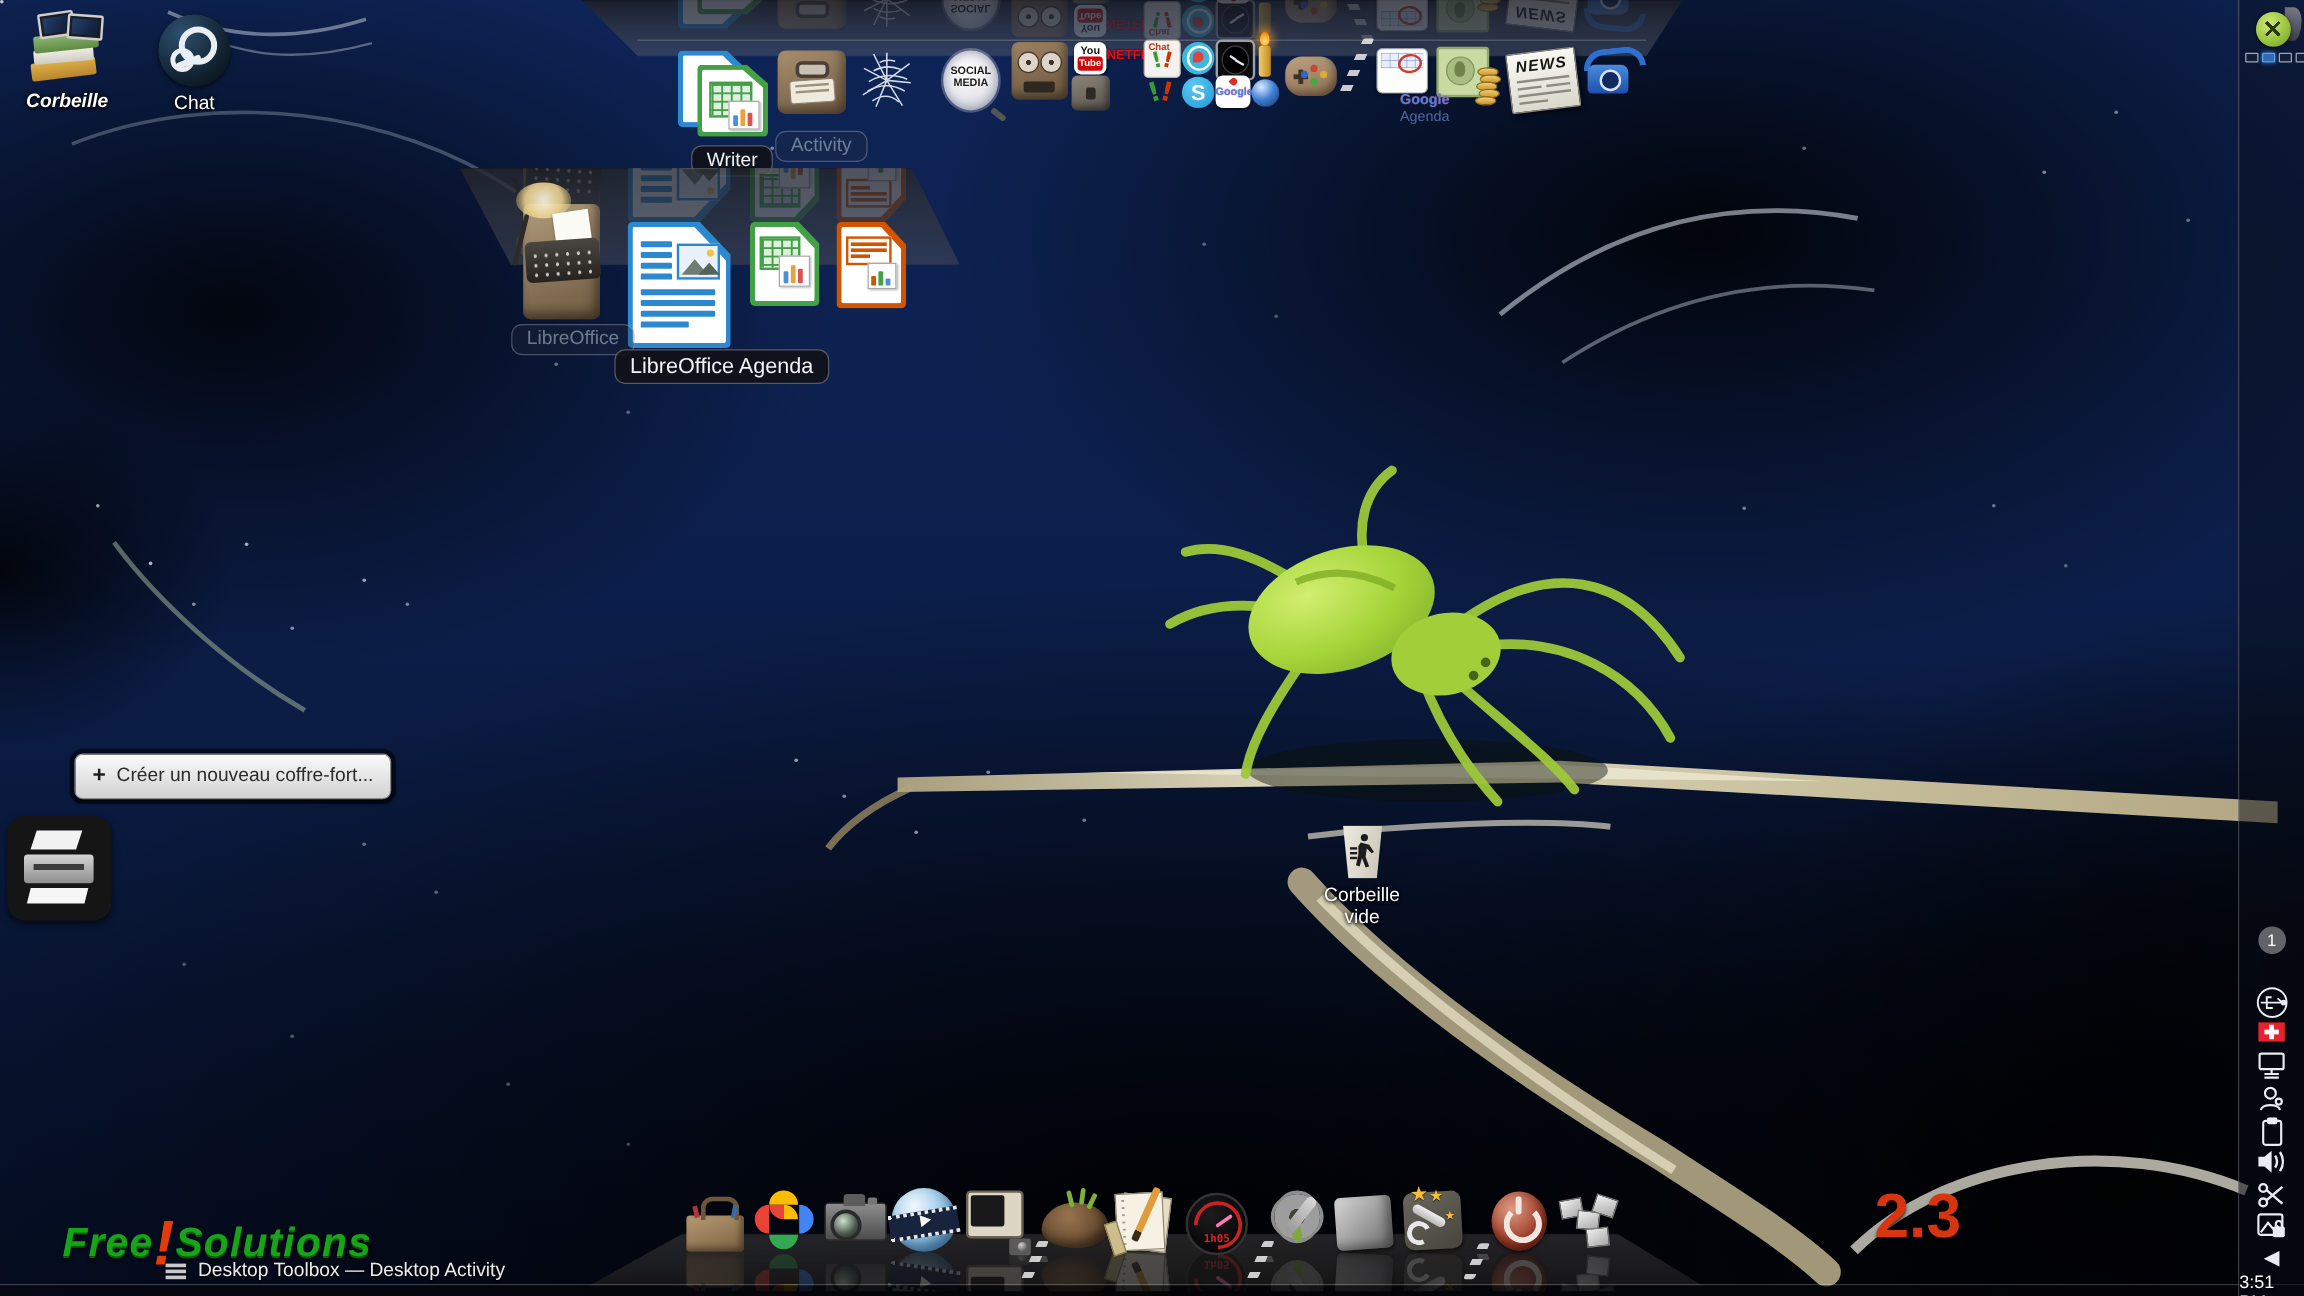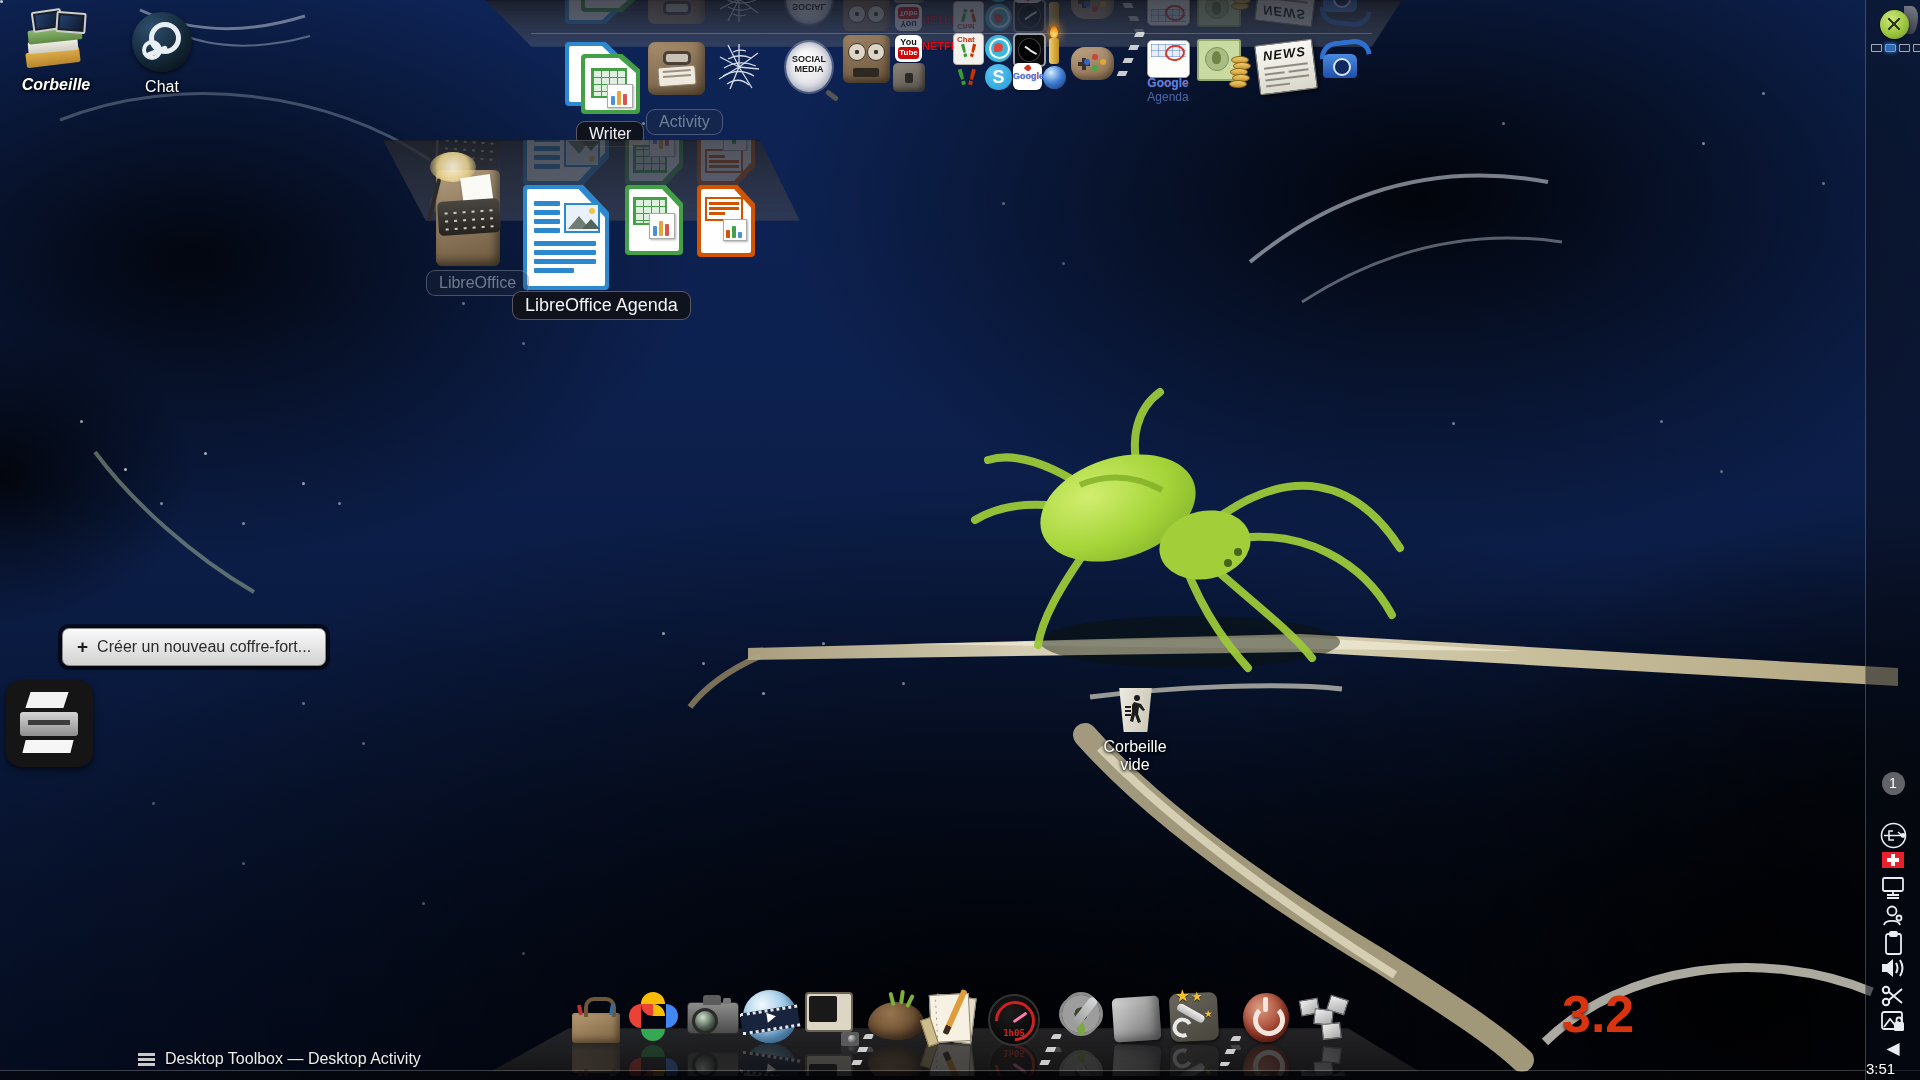--- a/index.html
+++ b/index.html
@@ -521,21 +521,21 @@
       <span class="ti-phone abs" style="left:0;top:0;width:49px;height:45px;">
         <span class="hs"></span>
           <span class="body"></span>
           <span class="dial"></span>
       </span>
     </div>
   </div>
 
   <div class="tt" style="left:576px;top:121px;">Writer</div>
   <div class="tt faded" style="left:646px;top:109px;">Activity</div>
-  <div class="abs" style="left:1128px;top:76px;width:80px;text-align:center;font-size:12px;">
+  <div class="abs" style="left:1128px;top:76px;width:80px;text-align:right;font-size:12px;">
     <span style="color:#4285f4;font-weight:bold;text-shadow:0 0 1px #d93025;">Google</span>
     <span style="color:rgba(110,150,230,.65);">Agenda</span>
   </div>
 
   <div class="abs panel subdock-panel"></div>
   <div class="abs refl-clip" id="subdock-refl" style="clip-path:inset(140px 1120px 859px 383px);">
       <div class="refl" style="transform: translateY(370px) scaleY(-1);">
     <div class="abs si-type" style="left:428px;top:142px;width:82px;height:140px;">
       <span class="deskbg"></span>
           <span class="glow"></span>
@@ -848,25 +848,28 @@
         <span class="bar"></span>
     </div>
     <div class="abs" style="left:1300px;top:995px;width:49px;height:47px;">
       <span class="blk" style="left:0;top:4px;transform:rotate(-10deg);"></span>
       <span class="blk" style="left:14px;top:14px;transform:rotate(6deg);"></span>
       <span class="blk" style="left:28px;top:2px;transform:rotate(18deg);"></span>
       <span class="blk" style="left:22px;top:28px;transform:rotate(-6deg);"></span>
     </div>
   </div>
 
+  <div class="abs logo" style="left:52px;top:1006px;">
+    <span class="g">Free</span><span class="x">!</span><span class="g">Solutions</span>
+  </div>
   <div class="abs toolbox-bar" style="left:138px;top:1050px;">
     <span class="hamb"></span>
     <span>Desktop Toolbox — Desktop Activity</span>
   </div>
-  <div class="abs version" style="left:1562px;top:984px;">3.2</div>
+  <div class="abs version" style="left:1562px;top:984px;">2.3</div>
   <div class="abs bottom-line"></div>
   <div class="abs bottom-strip"></div>
 
   <div class="abs sidebar">
     <div class="act-swoosh"></div>
     <div class="act-btn">
         <span class="st"></span>
       </div>
     <div class="pager">
       <i></i>

